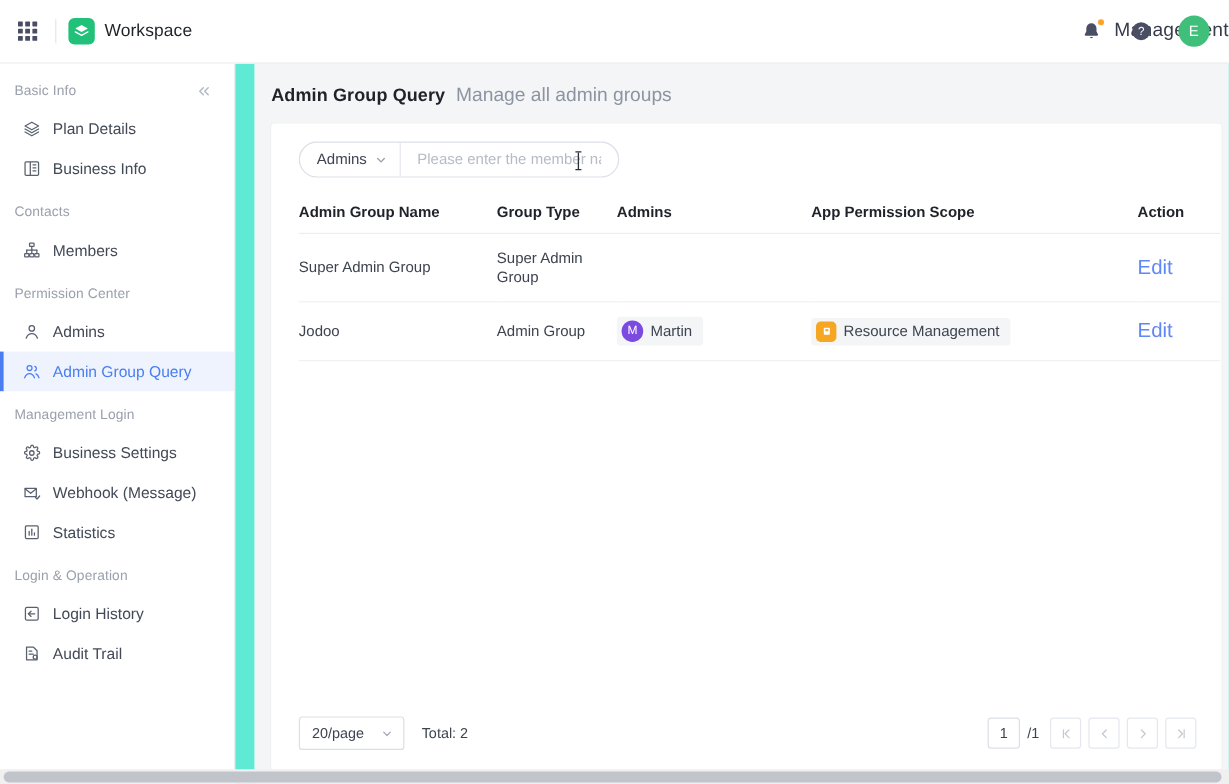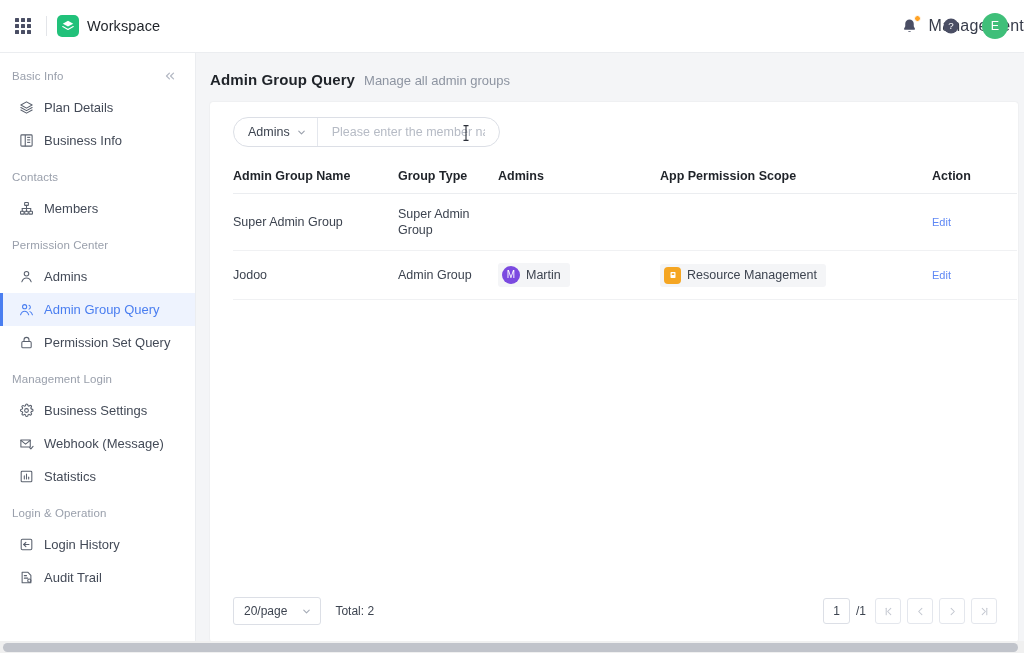--- a/index.html
+++ b/index.html
@@ -118,20 +118,21 @@
     cursor: pointer;
     letter-spacing: .2px;
   }
 
   
   .body-wrap {
     flex: 1;
     display: flex;
     min-height: 0;
     background: #5eead4;
+    gap: 16px;
   }
 
   
   .sidebar {
     width: 196px;
     min-width: 196px;
     background: #ffffff;
     border-right: 1px solid #ebedf0;
     padding-top: 8px;
     overflow: hidden;
@@ -203,21 +204,21 @@
     gap: 9px;
     padding: 18px 0 14px 14px;
   }
   .page-title {
     font-size: 15px;
     font-weight: bold;
     color: #1f2329;
     letter-spacing: .1px;
   }
   .page-sub {
-    font-size: 13px;
+    font-size: 16px;
     color: #8d94a1;
   }
 
   .card {
     margin: 0 6px 0 14px;
     background: #ffffff;
     border-radius: 3px;
     flex: 1;
     min-height: 0;
     display: flex;
@@ -304,21 +305,21 @@
   }
   .col-name  { width: 165px; }
   .col-type  { width: 100px; }
   .col-admins{ width: 162px; }
   .col-scope { width: 272px; }
   .col-action{ width: 90px; }
 
   .edit-link {
     color: #5f88f5;
     cursor: pointer;
-    font-size: 11px;
+    font-size: 17px;
   }
 
   .chip {
     display: inline-flex;
     align-items: center;
     gap: 6px;
     background: #f4f5f7;
     border-radius: 3px;
     padding: 3px 9px 3px 4px;
     font-size: 12.5px;
@@ -559,29 +560,20 @@
       <div class="side-item active">
         <span class="si-icon">
           <svg width="15" height="15" viewBox="0 0 24 24" fill="none" stroke="currentColor" stroke-width="1.7" stroke-linecap="round">
             <circle cx="9" cy="7.5" r="3.3"></circle>
             <path d="M2.5 20.5c1.3-3.7 3.8-5.6 6.5-5.6s5.2 1.9 6.5 5.6"></path>
             <path d="M16 5.2a3.3 3.3 0 0 1 0 6.2"></path>
             <path d="M17.5 15.4c1.8.7 3.2 2.4 4 5.1"></path>
           </svg>
         </span>
         <span>Admin Group Query</span>
-      </div>
-      <div class="side-item">
-        <span class="si-icon">
-          <svg width="15" height="15" viewBox="0 0 24 24" fill="none" stroke="currentColor" stroke-width="1.7" stroke-linejoin="round">
-            <rect x="4.5" y="10.5" width="15" height="10" rx="1.8"></rect>
-            <path d="M8 10.5V7.8a4 4 0 0 1 8 0v2.7"></path>
-          </svg>
-        </span>
-        <span>Permission Set Query</span>
       </div>
 
       <div class="side-gap"></div>
 
       <div class="side-section">
         <span class="side-section-label">Management Login</span>
       </div>
       <div class="side-item">
         <span class="si-icon">
           <svg width="15" height="15" viewBox="0 0 24 24" fill="none" stroke="currentColor" stroke-width="1.7" stroke-linejoin="round">

